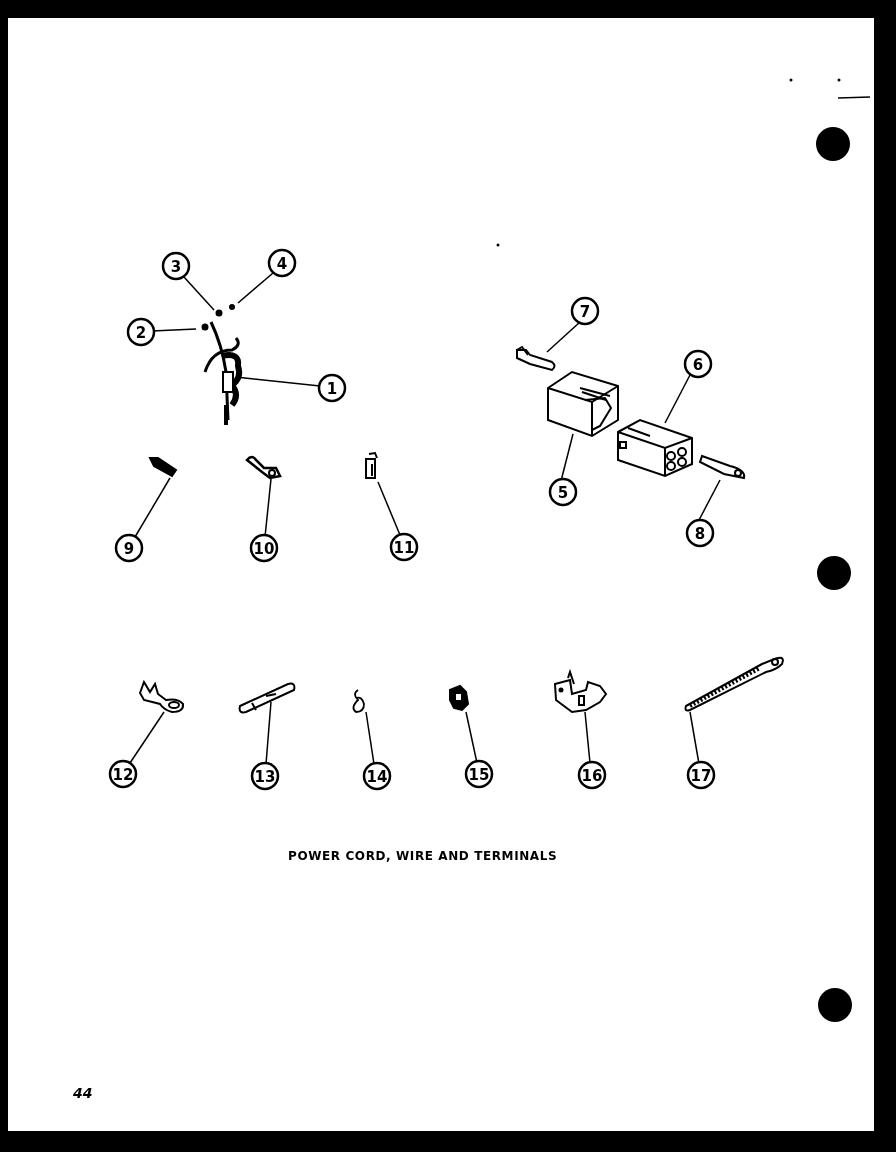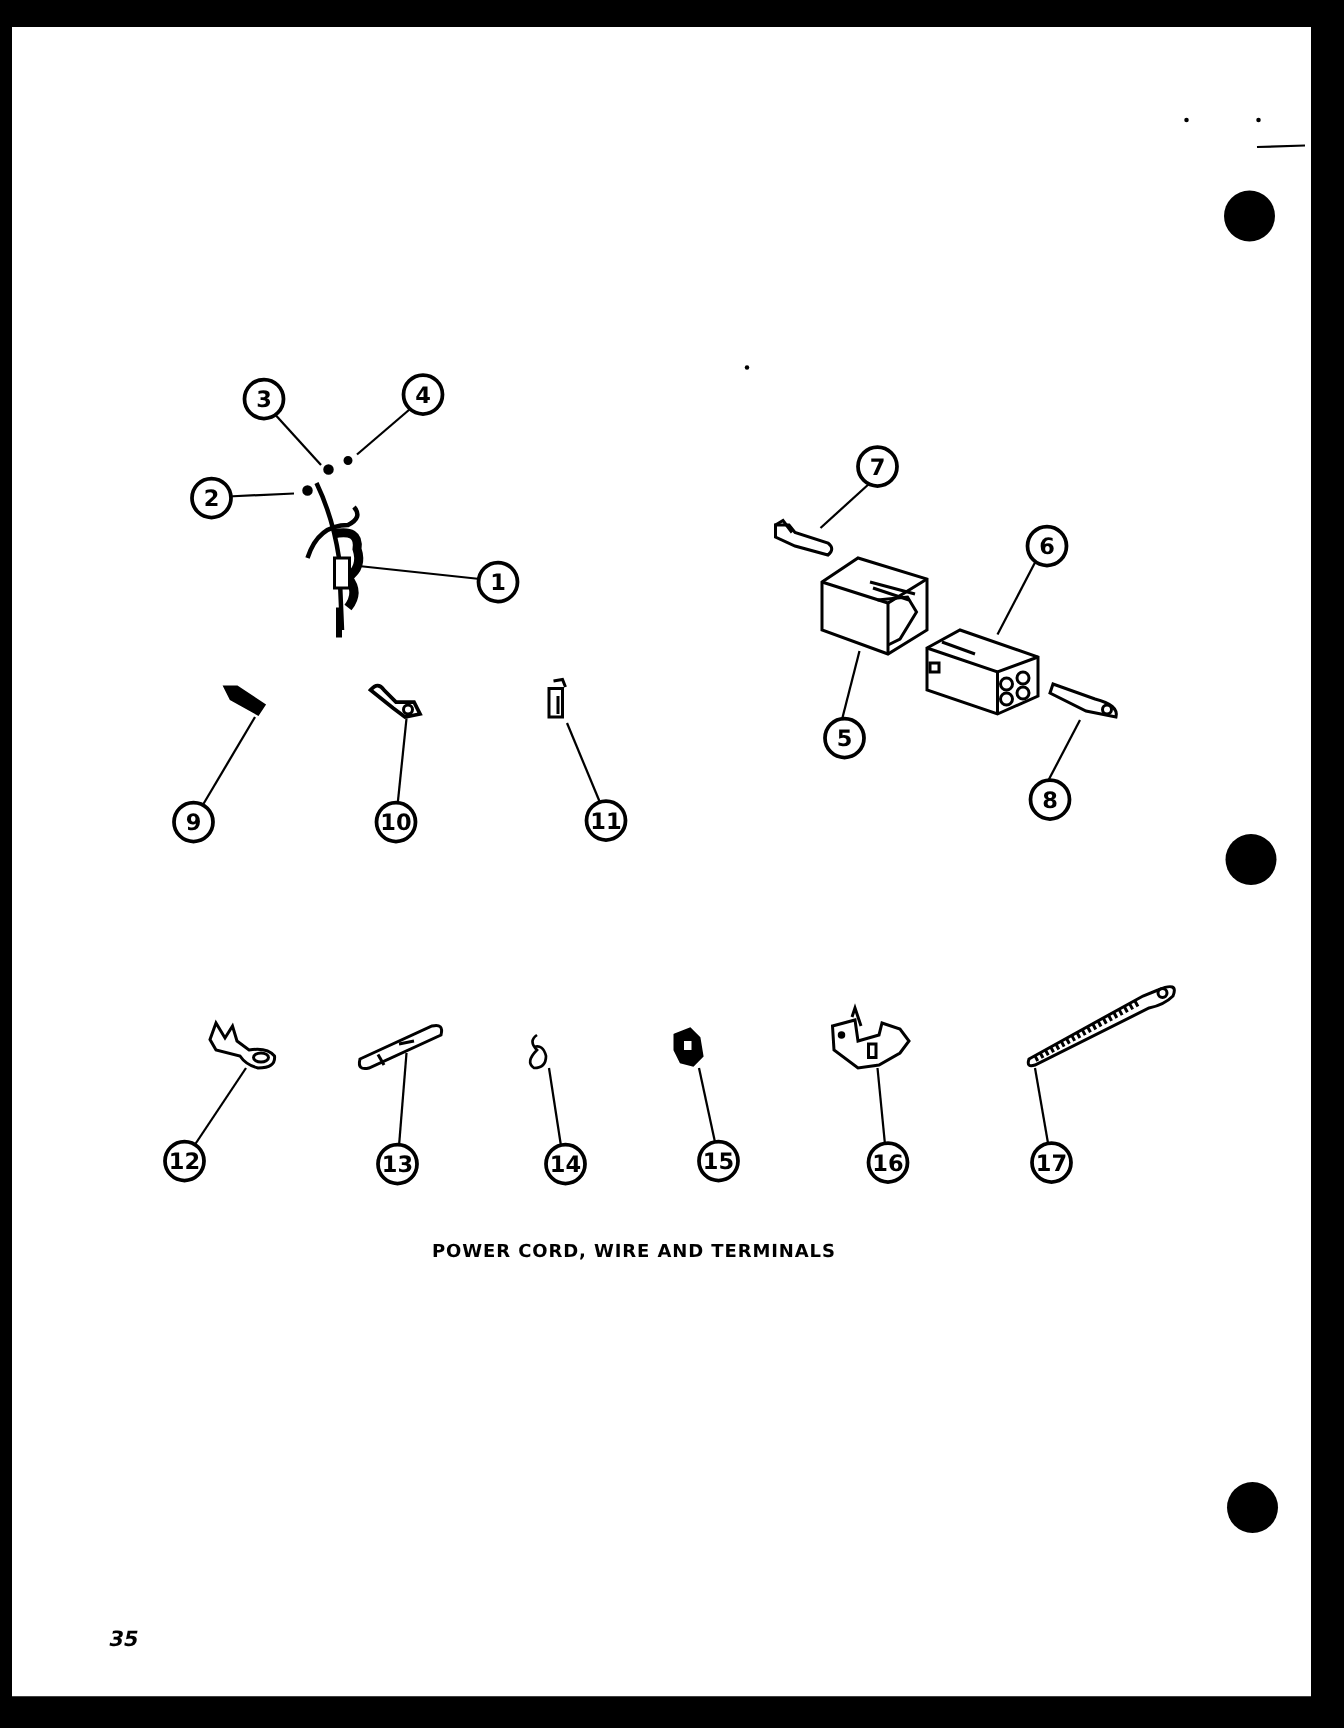--- a/index.html
+++ b/index.html
@@ -1,21 +1,21 @@
 <!DOCTYPE html>
 <html><head>
 <meta charset="utf-8">
 <style>
   html, body { margin:0; padding:0; background:#000; }
   body { width:896px; height:1152px; position:relative; overflow:hidden; font-family:"DejaVu Sans", sans-serif; }
   .page { position:absolute; left:8px; top:18px; width:866px; height:1113px; background:#fff; }
   .bottom-noise { position:absolute; left:0; top:1131px; width:896px; height:21px; background:#000; }
   svg.diagram { position:absolute; left:0; top:0; width:896px; height:1152px; }
   .callout-text { font-family:"DejaVu Sans", sans-serif; font-weight:bold; font-size:15px; fill:#000; }
-  .title { position:absolute; left:288px; top:827px; font-family:"DejaVu Sans", sans-serif; font-weight:bold; font-size:12px; letter-spacing:0.6px; color:#000; }
+  .title { position:absolute; left:288px; top:849px; font-family:"DejaVu Sans", sans-serif; font-weight:bold; font-size:12px; letter-spacing:0.6px; color:#000; }
   .page-number { position:absolute; left:73px; top:1085px; font-family:"DejaVu Sans", sans-serif; font-weight:bold; font-style:italic; font-size:14px; color:#000; }
   .hole { position:absolute; width:34px; height:34px; border-radius:50%; background:#000; }
 </style>
 </head>
 <body>
 
 <div class="page"></div>
 <div class="bottom-noise"></div>
 
 <div class="hole" style="left:816px; top:127px;"></div>
@@ -203,13 +203,13 @@
       <circle cx="592" cy="775" r="13" fill="#fff" stroke="#000" stroke-width="2.5"></circle>
       <text class="callout-text" x="592" y="780.5" text-anchor="middle" font-size="13">16</text>
     </g>
   <g>
       <circle cx="701" cy="775" r="13" fill="#fff" stroke="#000" stroke-width="2.5"></circle>
       <text class="callout-text" x="701" y="780.5" text-anchor="middle" font-size="13">17</text>
     </g>
 </svg>
 
 <div class="title">POWER CORD, WIRE AND TERMINALS</div>
-<div class="page-number">35</div>
+<div class="page-number">44</div>
 
 </body></html>

